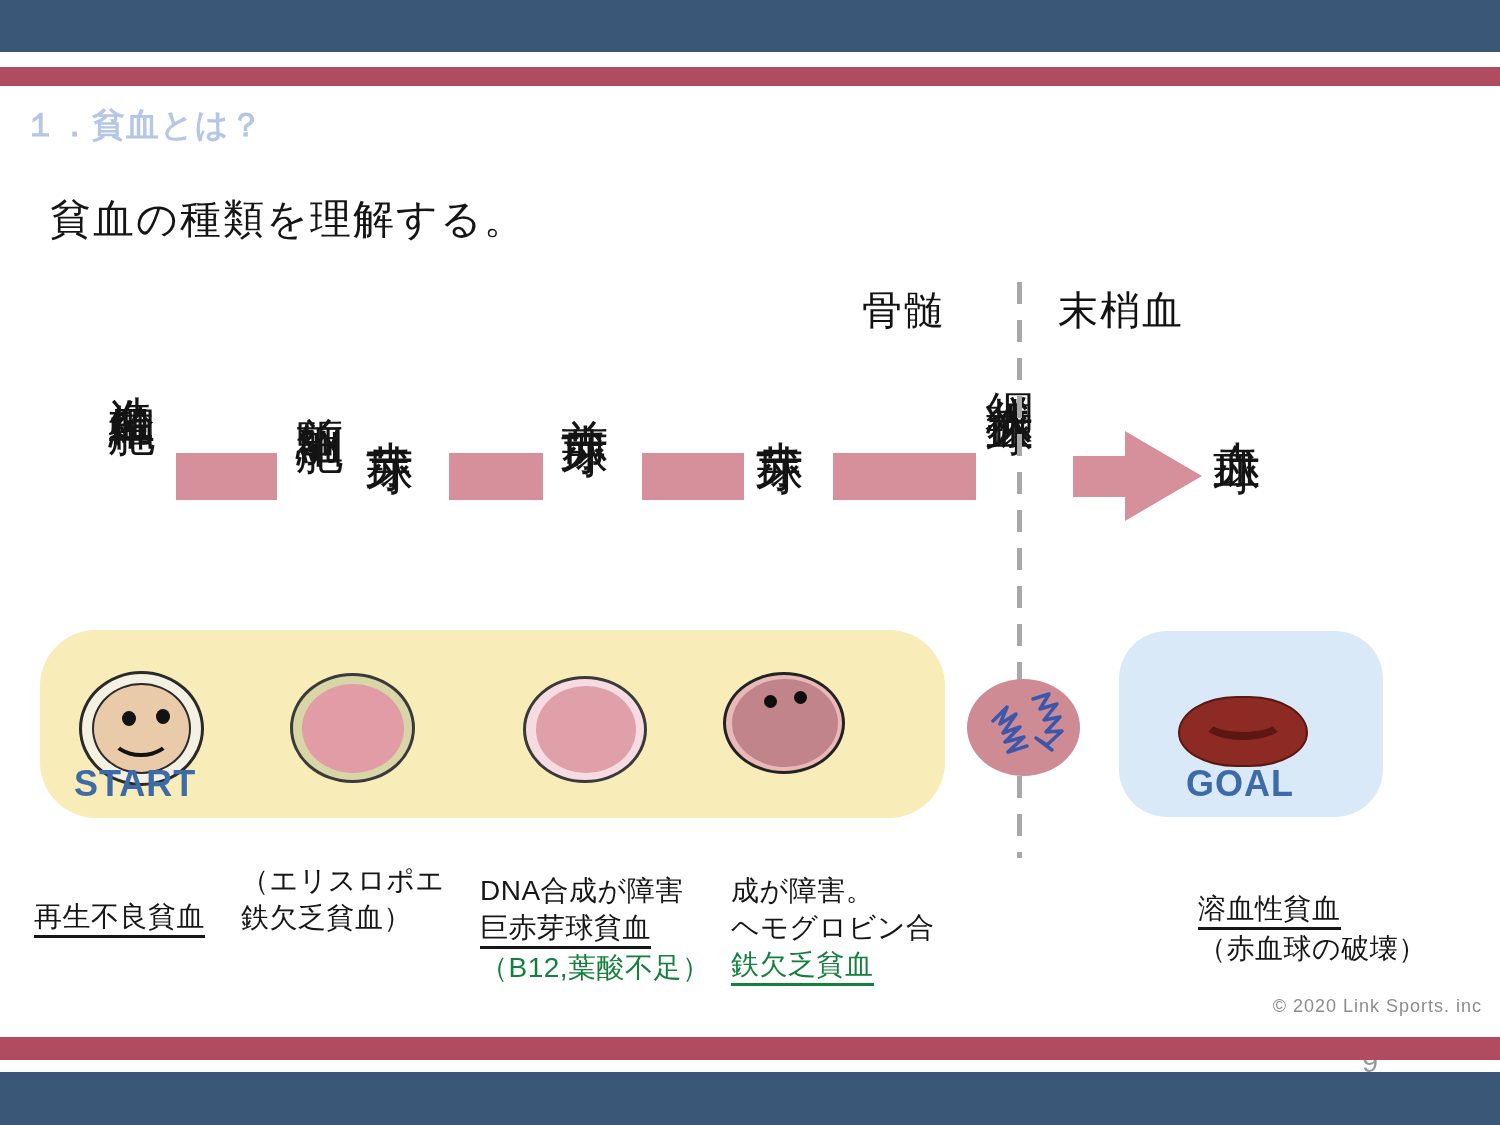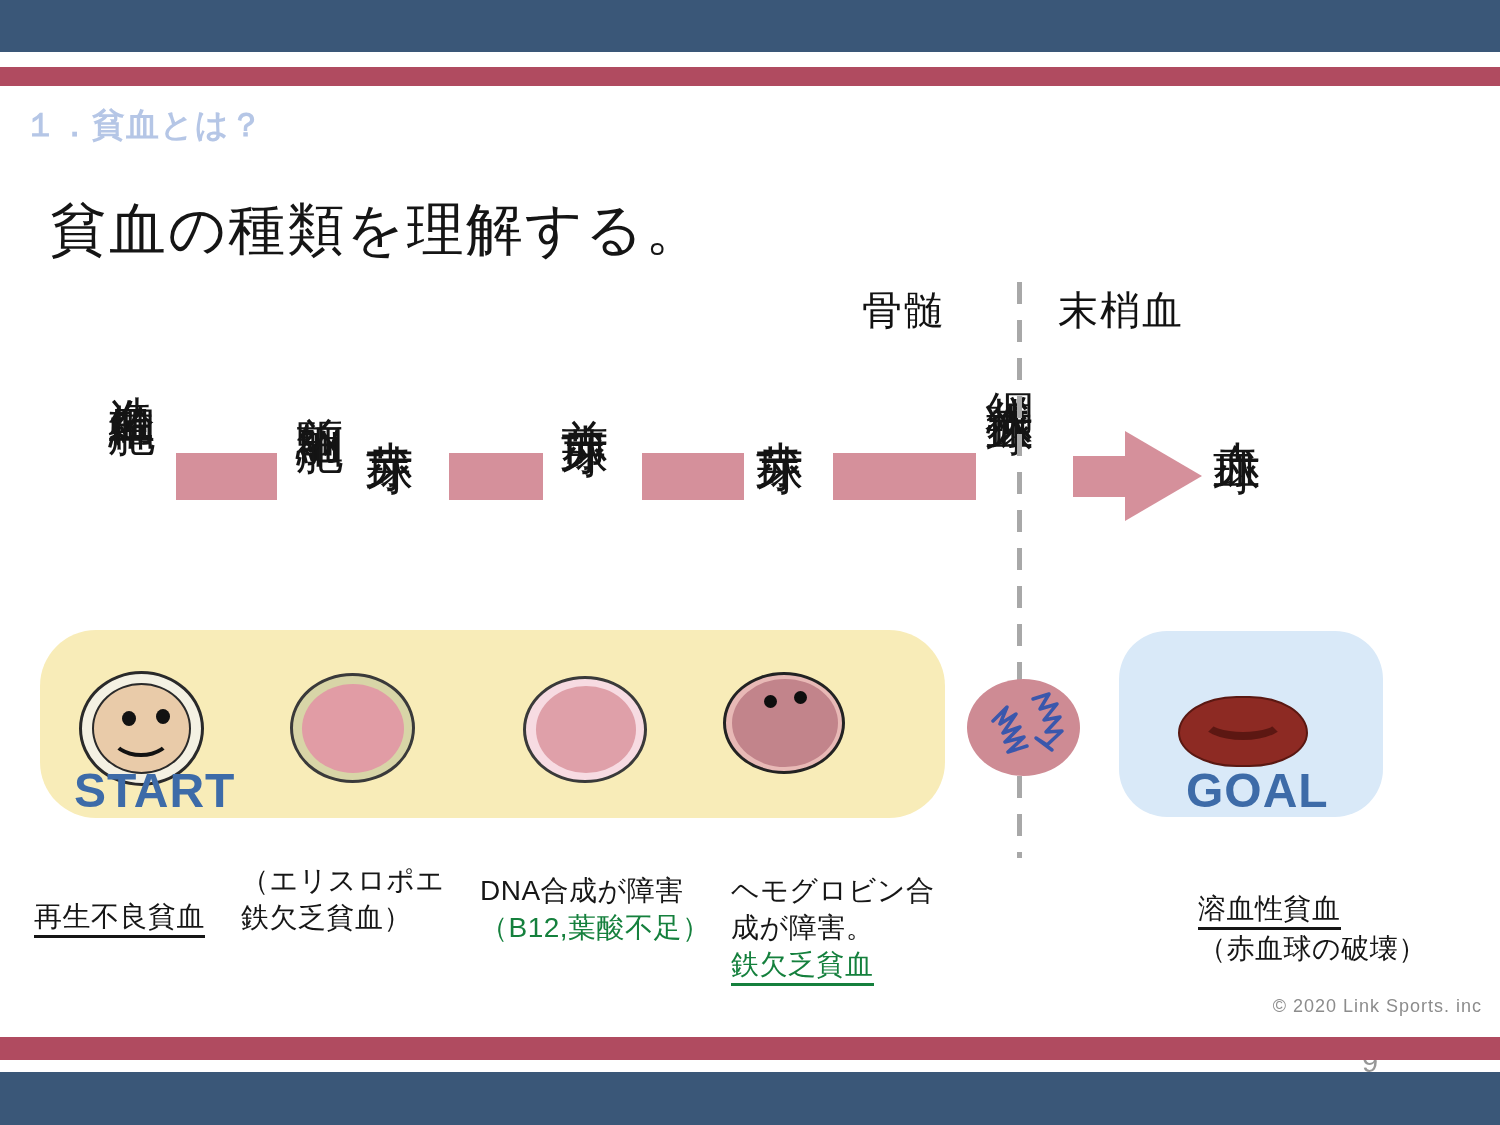--- a/index.html
+++ b/index.html
@@ -9,21 +9,21 @@
   
   .bar{position:absolute;left:0;width:1500px;z-index:3;}
   .bar-top-navy{top:0;height:52px;background:#3A5778;}
   .bar-top-red{top:67px;height:19px;background:#B04B60;}
   .bar-bottom-red{top:1037px;height:23px;background:#B04B60;}
   .bar-bottom-navy{top:1072px;height:53px;background:#3A5778;}
 
   
   .section-heading{position:absolute;left:24px;top:103px;font-size:33px;font-weight:bold;
     color:#B5C6E6;letter-spacing:1px;}
-  .slide-title{position:absolute;left:50px;top:192px;font-size:57px;color:#151515;letter-spacing:2px;}
+  .slide-title{position:absolute;left:50px;top:192px;font-size:41px;color:#151515;letter-spacing:2px;}
 
   
   .region-label{position:absolute;top:283px;font-size:40px;color:#121212;letter-spacing:2px;}
   .region-left{left:862px;}
   .region-right{left:1058px;}
   .divider-dashed{position:absolute;left:1017px;top:282px;width:5px;height:576px;z-index:1;
     background:repeating-linear-gradient(to bottom,#A8A8A8 0 22px,transparent 22px 38px);}
 
   
   .vtext{position:absolute;writing-mode:vertical-rl;text-orientation:upright;
@@ -66,21 +66,21 @@
   .c4{left:723px;top:672px;width:122px;height:102px;background:#E8B9B6;border:3px solid #232323;}
   .c4-core{position:absolute;left:6px;top:4px;width:106px;height:88px;border-radius:50%;background:#C2848B;}
   .c4-eye{position:absolute;width:13px;height:13px;border-radius:50%;background:#0E0E0E;}
   .c4-eye-l{left:38px;top:20px;} .c4-eye-r{left:68px;top:16px;}
   .c5{left:967px;top:679px;width:113px;height:97px;background:#CE8B94;border:none;}
   .c6{position:absolute;left:1178px;top:696px;width:130px;height:71px;z-index:2;background:#8D2A23;
     border:2px solid #5A1812;box-sizing:border-box;border-radius:45% 45% 45% 45% / 52% 52% 48% 48%;}
   .c6-dimple{position:absolute;left:20px;top:2px;width:86px;height:40px;border-radius:50%;
     border:8px solid transparent;border-bottom-color:#5C1712;box-sizing:border-box;}
 
-  .start-goal{position:absolute;font-size:48px;font-weight:bold;color:#3D6BA8;letter-spacing:1px;z-index:2;}
+  .start-goal{position:absolute;font-size:36px;font-weight:bold;color:#3D6BA8;letter-spacing:1px;z-index:2;}
   .start-label{left:74px;top:763px;}
   .goal-label{left:1186px;top:763px;}
 
   
   .anno{position:absolute;font-size:28px;color:#161616;line-height:37px;letter-spacing:0.5px;}
   .a1{left:34px;top:898px;} .a2{left:241px;top:862px;} .a3{left:480px;top:872px;}
   .a4{left:731px;top:872px;} .a5{left:1198px;top:890px;}
   .u{display:inline-block;border-bottom:3px solid currentColor;padding-bottom:0px;}
   .red{color:#15803d;}
 
@@ -153,25 +153,26 @@
 
   <div class="anno a1">
     <span class="u">再生不良貧血</span>
   </div>
   <div class="anno a2">
     <div>（エリスロポエ</div>
     <div>鉄欠乏貧血）</div>
   </div>
   <div class="anno a3">
     <div>DNA合成が障害</div>
+    <div><span class="u">巨赤芽球貧血</span></div>
     <div class="red">（B12,葉酸不足）</div>
   </div>
   <div class="anno a4">
+    <div>成が障害。</div>
     <div>ヘモグロビン合</div>
-    <div>成が障害。</div>
     <div class="red"><span class="u">鉄欠乏貧血</span></div>
   </div>
   <div class="anno a5">
     <div><span class="u">溶血性貧血</span></div>
     <div>（赤血球の破壊）</div>
   </div>
 
   <div class="copyright">© 2020 Link Sports. inc</div>
   <div class="page-number">9</div>
   <div class="bar bar-bottom-red"></div>

